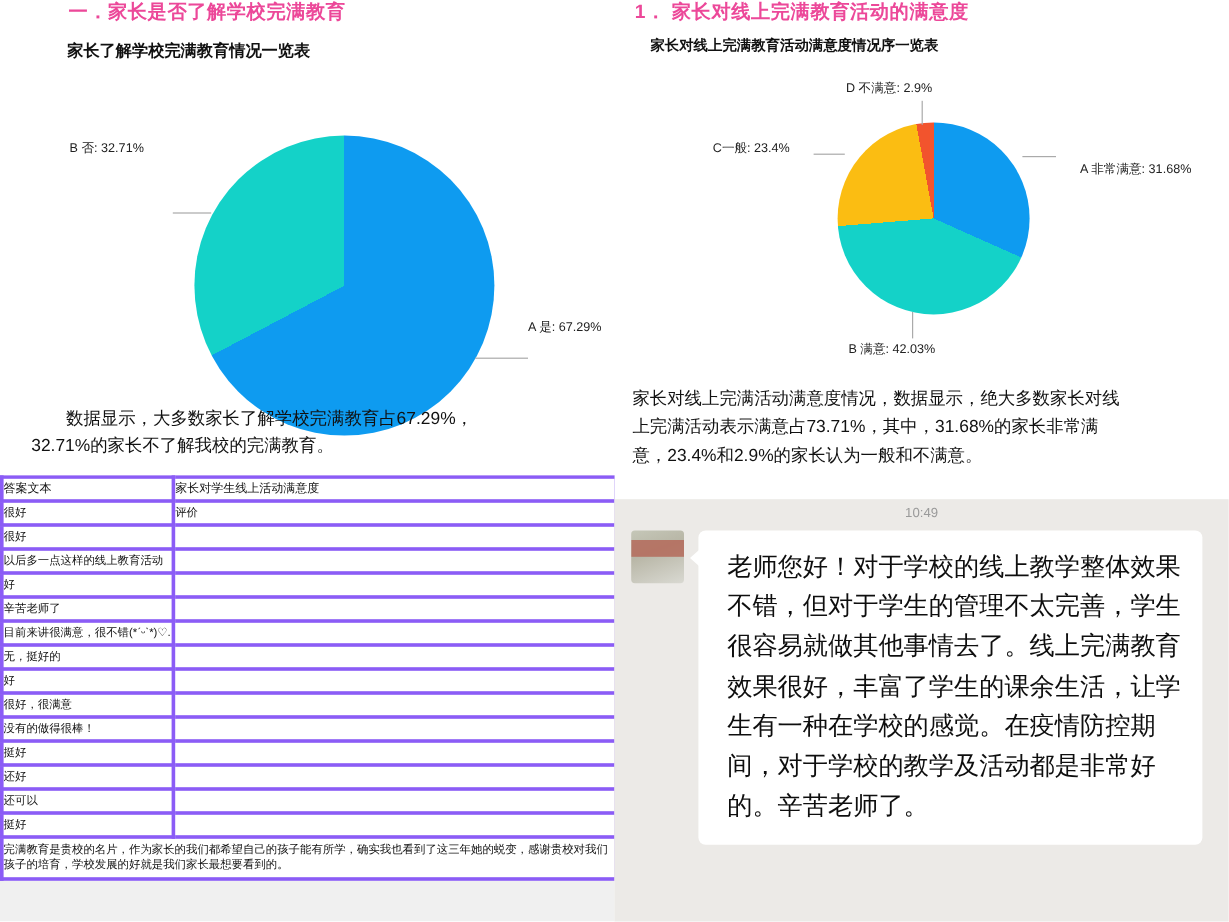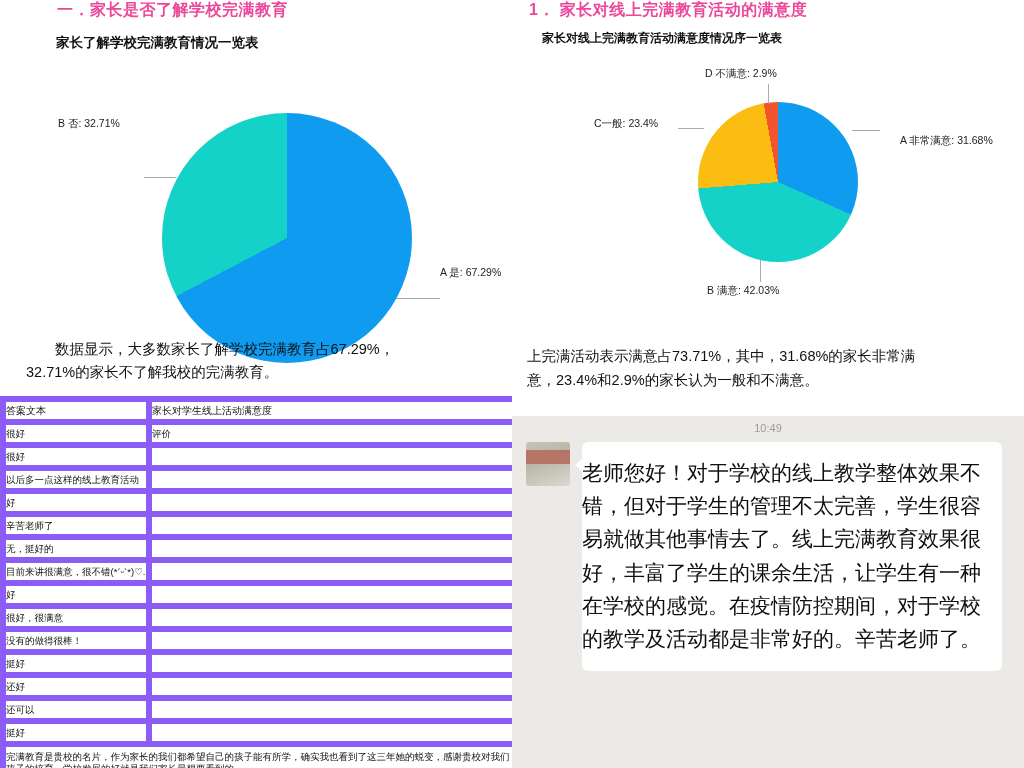--- a/index.html
+++ b/index.html
@@ -97,21 +97,21 @@
     overflow: hidden;
   }
   table.resp {
     border-collapse: collapse;
     width: 508px;
     margin-left: 0px;
     background: #ffffff;
     table-layout: fixed;
   }
   table.resp td {
-    border: 6px solid #8b5cf6;
+    border: 3px solid #8b5cf6;
     font-size: 9.5px;
     padding: 1px 0;
     height: 15px;
     line-height: 13px;
     color: #111;
     overflow: hidden;
     white-space: nowrap;
   }
   table.resp td.c1 { width: 140px; }
   table.resp td.c2 { width: 366px; }
@@ -158,21 +158,21 @@
     background: #b46a5a;
     opacity: 0.85;
   }
   .bubble {
     position: absolute;
     left: 70px;
     top: 26px;
     width: 420px;
     background: #ffffff;
     border-radius: 6px;
-    padding: 14px 16px 16px 0;
+    padding: 14px 16px 16px 24px;
     box-sizing: border-box;
     font-size: 21px;
     line-height: 1.58;
     color: #0e0e0e;
   }
   .bubble:before {
     content: "";
     position: absolute;
     left: -7px;
     top: 16px;
@@ -229,21 +229,21 @@
       <div class="leader" style="left:340px; top:80px; width:28px;"></div>
       <div class="leader v" style="left:248px; top:210px; height:22px;"></div>
 
       <div class="pie-label" style="left:193px; top:17px;">D 不满意: 2.9%</div>
       <div class="pie-label" style="left:82px; top:67px;">C一般: 23.4%</div>
       <div class="pie-label" style="left:368px; top:84px;margin-left:20px;">A 非常满意: 31.68%</div>
       <div class="pie-label" style="left:195px; top:234px;">B 满意: 42.03%</div>
     </div>
 
     <div class="body-text" style="position:absolute; left:15px; top:322px; width:490px;">
-      <br>
+      <span>家长对线上完满活动满意度情况，数据显示，绝大多数家长对线</span><br>
       <span>上完满活动表示满意占73.71%，其中，31.68%的家长非常满</span><br>
       <span>意，23.4%和2.9%的家长认为一般和不满意。</span>
     </div>
   </div>
 
   <div class="table-area">
     <table class="resp">
       <tbody>
           <tr class="hdr">
         <td class="c1">答案文本</td>
@@ -263,25 +263,25 @@
       </tr>
       <tr>
         <td class="c1">好</td>
         <td class="c2"></td>
       </tr>
       <tr>
         <td class="c1">辛苦老师了</td>
         <td class="c2"></td>
       </tr>
       <tr>
+        <td class="c1">目前来讲很满意，很不错(*ˊᵕˋ*)♡.</td>
+        <td class="c2"></td>
+      </tr>
+      <tr>
         <td class="c1">无，挺好的</td>
-        <td class="c2"></td>
-      </tr>
-      <tr>
-        <td class="c1">目前来讲很满意，很不错(*ˊᵕˋ*)♡.</td>
         <td class="c2"></td>
       </tr>
       <tr>
         <td class="c1">好</td>
         <td class="c2"></td>
       </tr>
       <tr>
         <td class="c1">很好，很满意</td>
         <td class="c2"></td>
       </tr>

